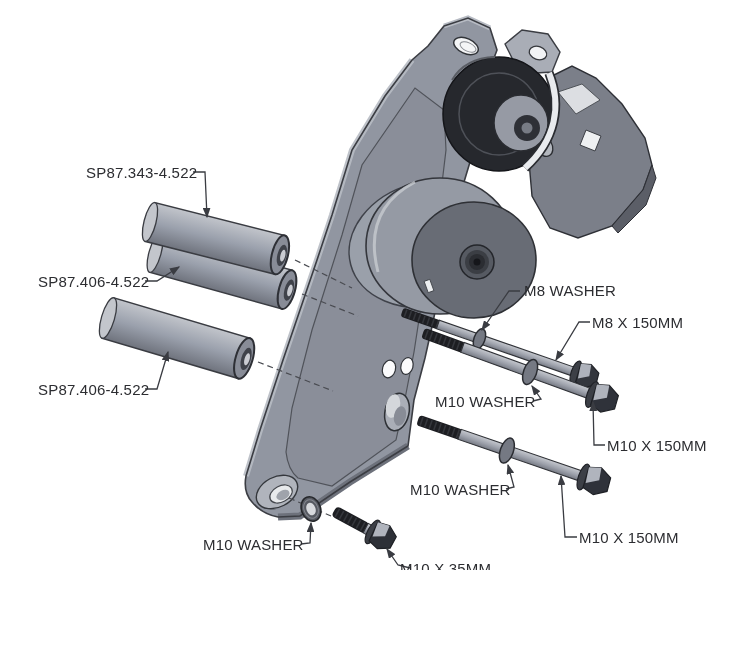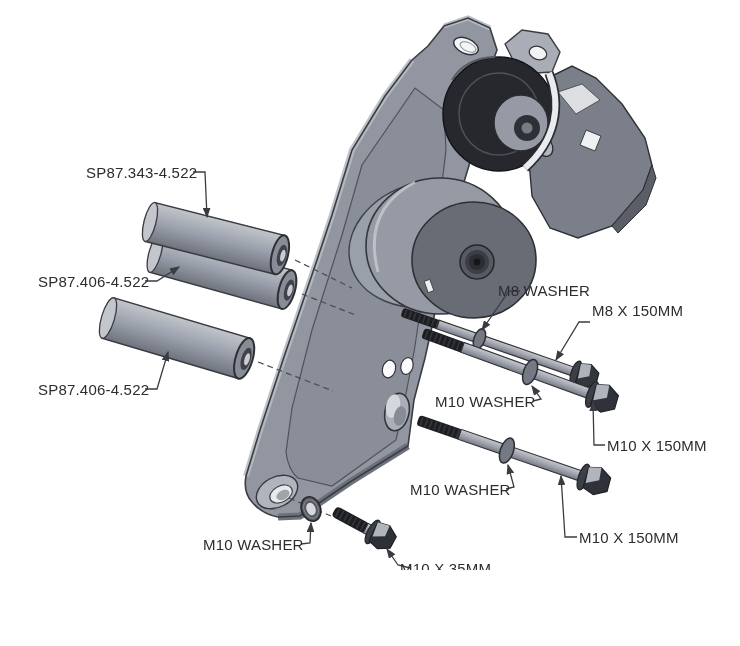--- a/index.html
+++ b/index.html
@@ -196,22 +196,22 @@
     <polyline points="506,489 514,487 508,465" marker-end="url(#arrow)"></polyline>
     <polyline points="577,537 565,537 561,476" marker-end="url(#arrow)"></polyline>
     <polyline points="301,544 310,543 311,523" marker-end="url(#arrow)"></polyline>
     <polyline points="410,568 398,565 387,549" marker-end="url(#arrow)"></polyline>
   </g>
 </svg>
 
 <div class="callout" style="left:86px;top:164px">SP87.343-4.522</div>
 <div class="callout" style="left:38px;top:273px">SP87.406-4.522</div>
 <div class="callout" style="left:38px;top:381px">SP87.406-4.522</div>
-<div class="callout" style="left:498px;top:282px">M8 WASHER</div>
-<div class="callout" style="left:592px;top:302px">M8 X 150MM</div>
+<div class="callout" style="left:524px;top:282px">M8 WASHER</div>
+<div class="callout" style="left:592px;top:314px">M8 X 150MM</div>
 <div class="callout" style="left:435px;top:393px">M10 WASHER</div>
 <div class="callout" style="left:607px;top:437px">M10 X 150MM</div>
 <div class="callout" style="left:410px;top:481px">M10 WASHER</div>
 <div class="callout" style="left:579px;top:529px">M10 X 150MM</div>
 <div class="callout" style="left:203px;top:536px">M10 WASHER</div>
 <div class="callout" style="left:400px;top:560px">M10 X 35MM</div>
 
 
 </div>
 

